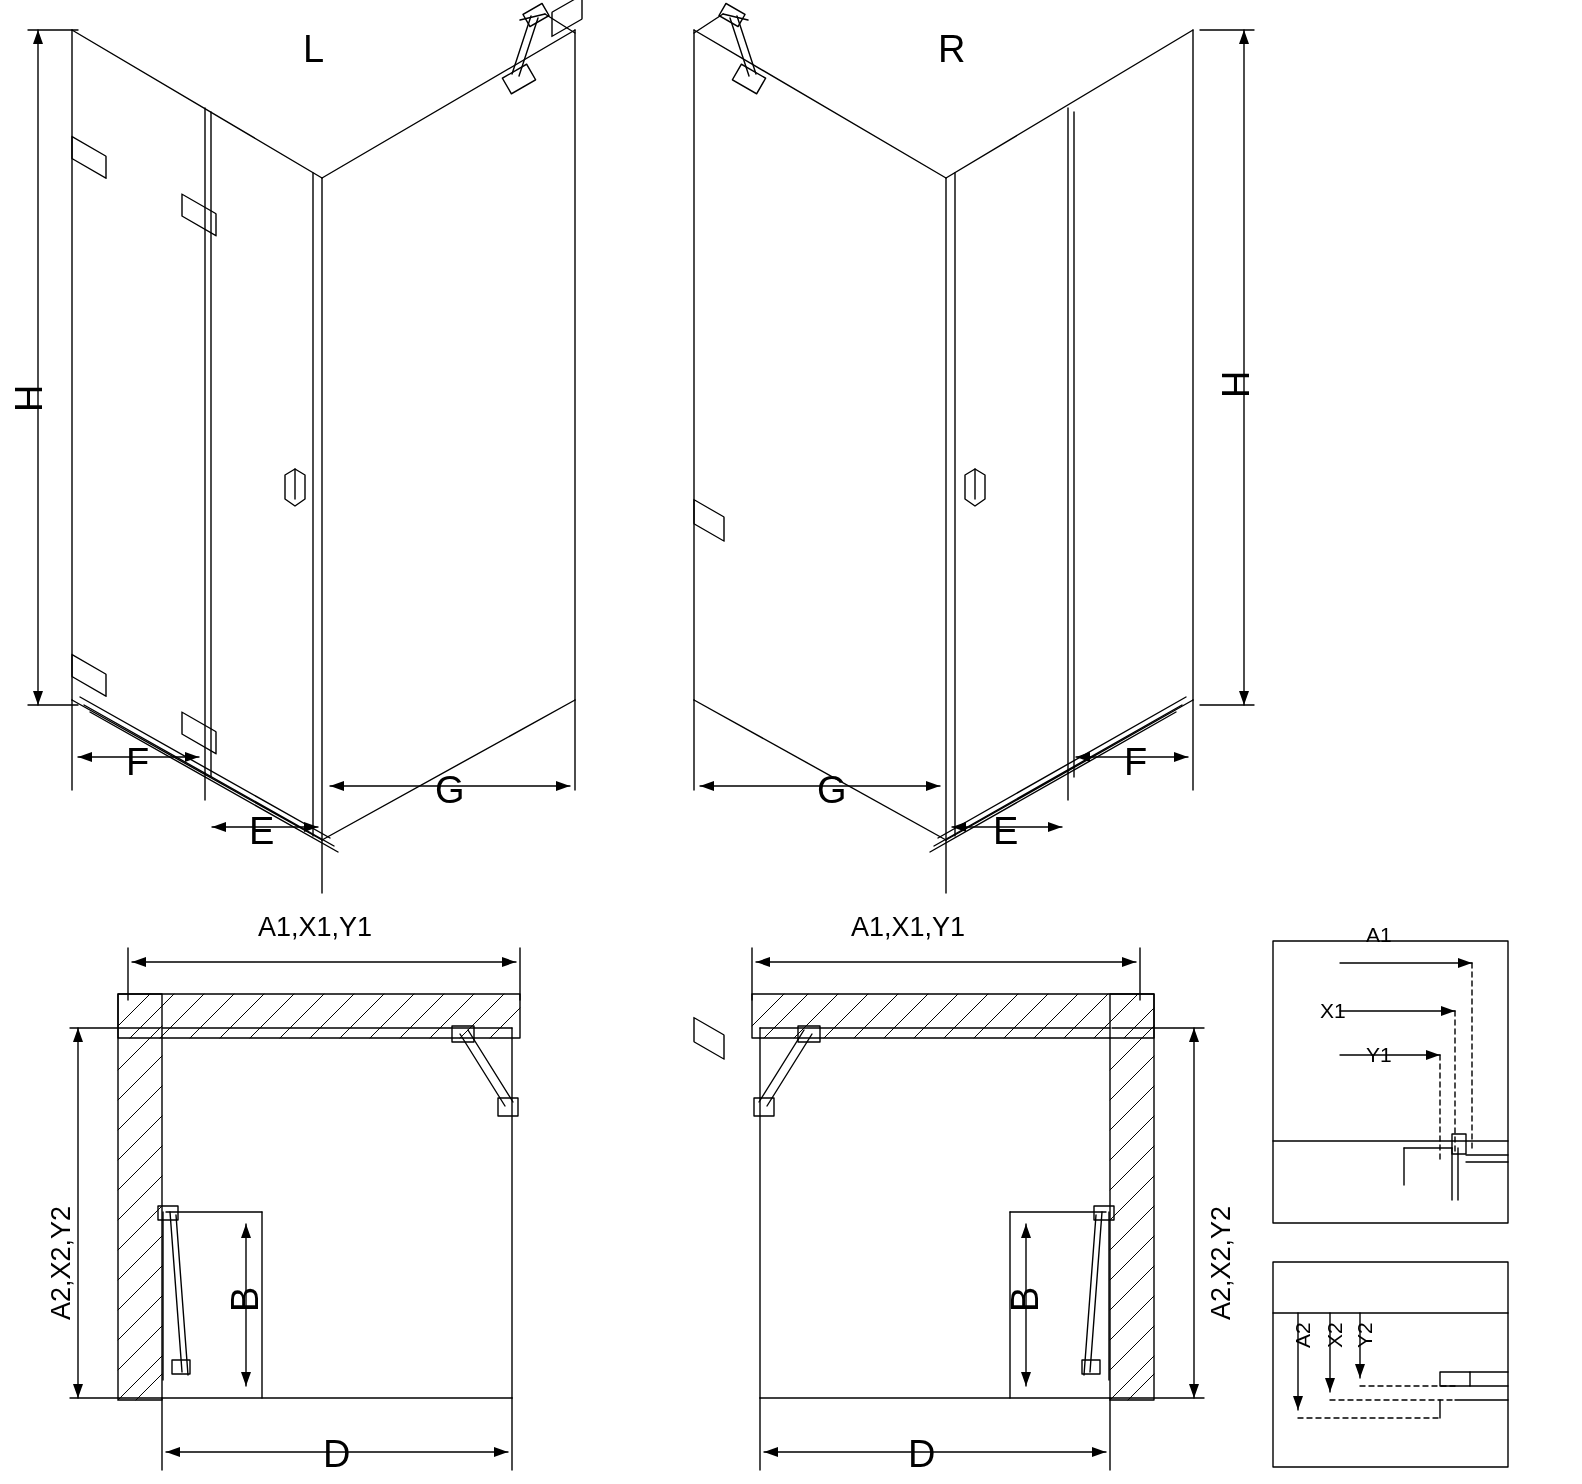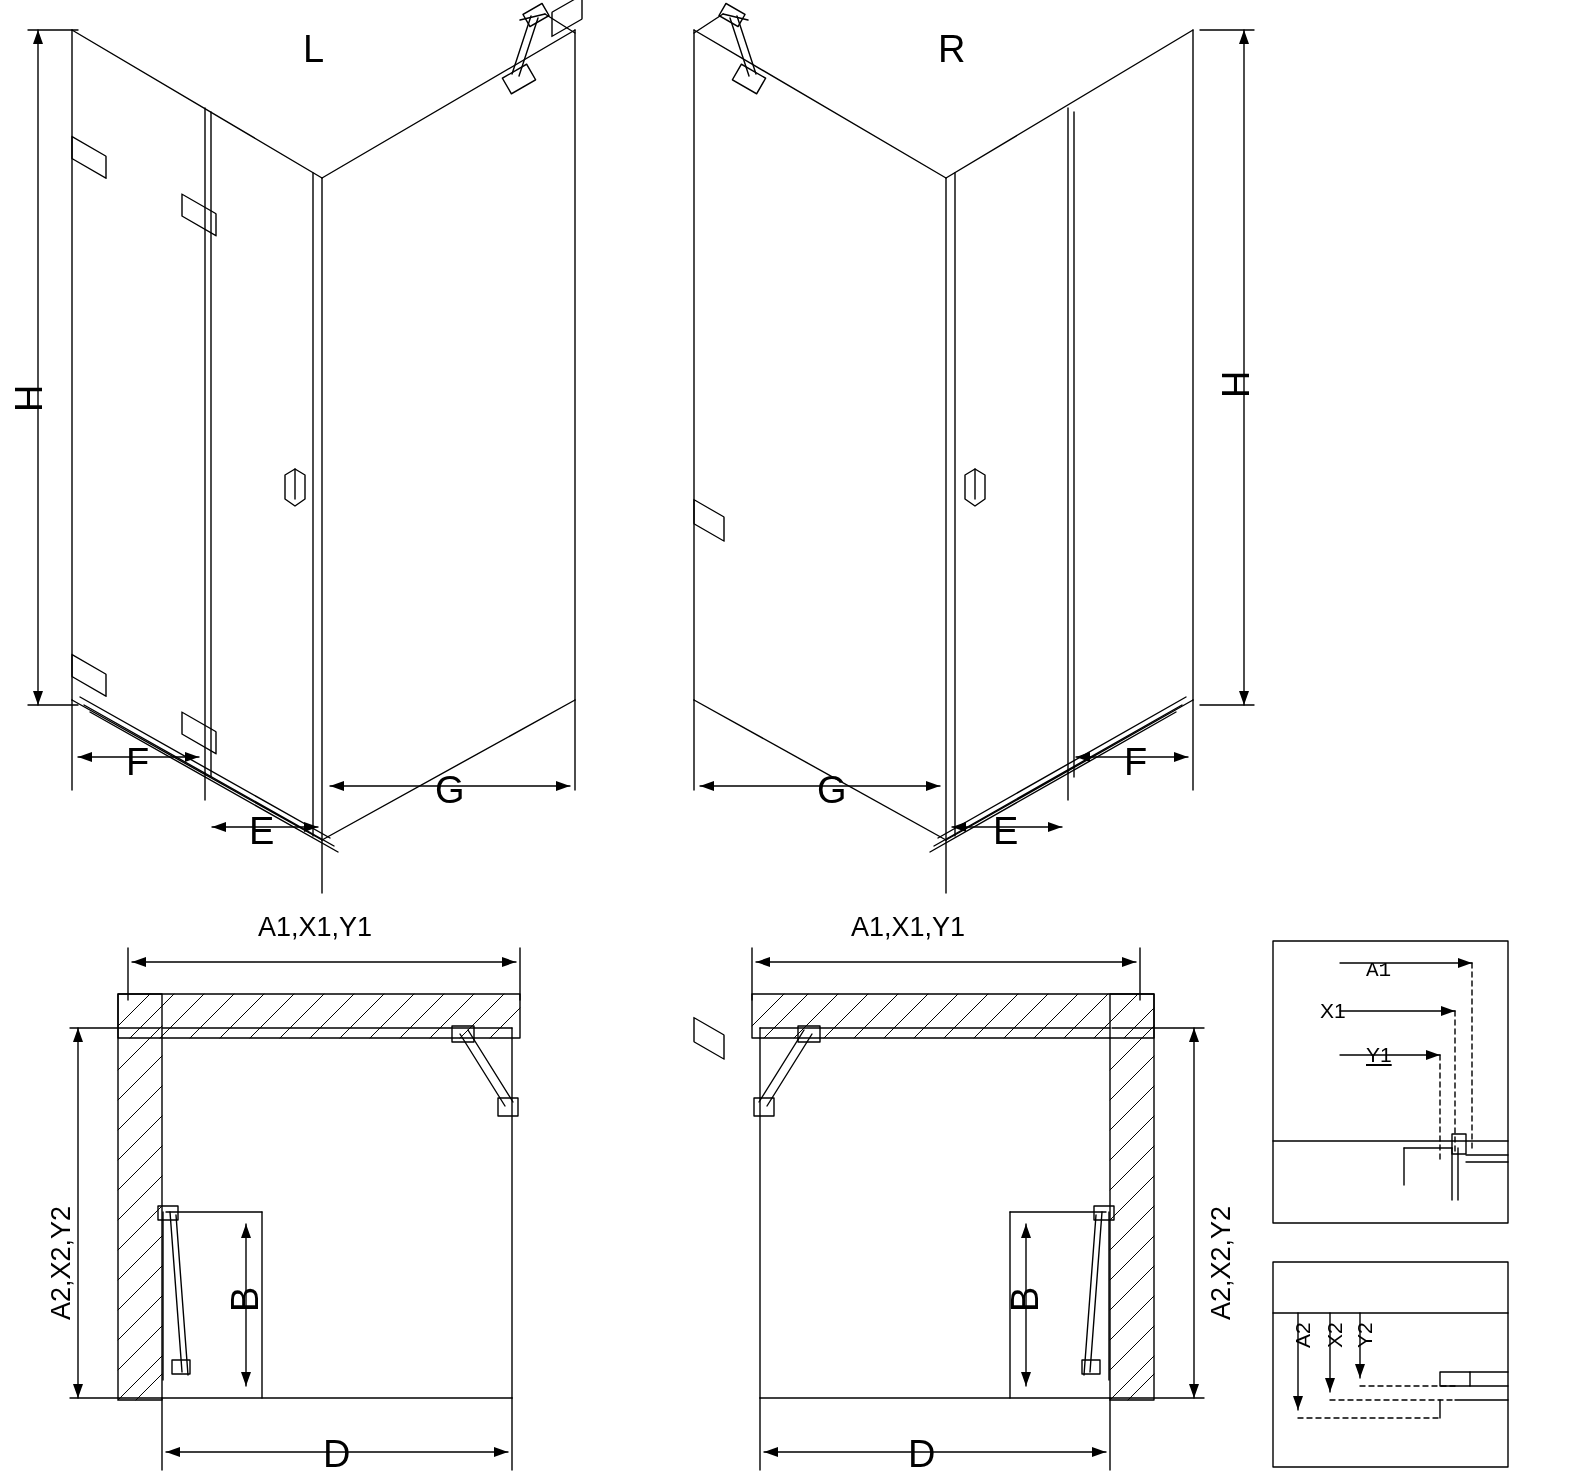--- a/index.html
+++ b/index.html
@@ -383,21 +383,21 @@
 
   <div class="lbl lbl-med rot90" style="left:48px; top:1320px;">A2,X2,Y2</div>
   <div class="lbl lbl-med rot90" style="left:1208px; top:1320px;">A2,X2,Y2</div>
 
   <div class="lbl lbl-big rot90" style="left:226px; top:1312px;">B</div>
   <div class="lbl lbl-big rot90" style="left:1006px; top:1312px;">B</div>
 
   <div class="lbl lbl-big" style="left:323px; top:1435px;">D</div>
   <div class="lbl lbl-big" style="left:908px; top:1435px;">D</div>
 
-  <div class="lbl lbl-sm" style="left:1366px; top:960px;font-family:Liberation Mono, monospace;">A1</div>
+  <div class="lbl lbl-sm" style="left:1366px; top:924px;">A1</div>
   <div class="lbl lbl-sm" style="left:1320px; top:1000px;">X1</div>
-  <div class="lbl lbl-sm" style="left:1366px; top:1044px;text-decoration:underline;">Y1</div>
+  <div class="lbl lbl-sm" style="left:1366px; top:1044px;">Y1</div>
 
   <div class="lbl lbl-sm rot90" style="left:1292px; top:1348px;">A2</div>
   <div class="lbl lbl-sm rot90" style="left:1324px; top:1348px;">X2</div>
   <div class="lbl lbl-sm rot90" style="left:1354px; top:1348px;">Y2</div>
 
 </div>
 
 </body></html>

